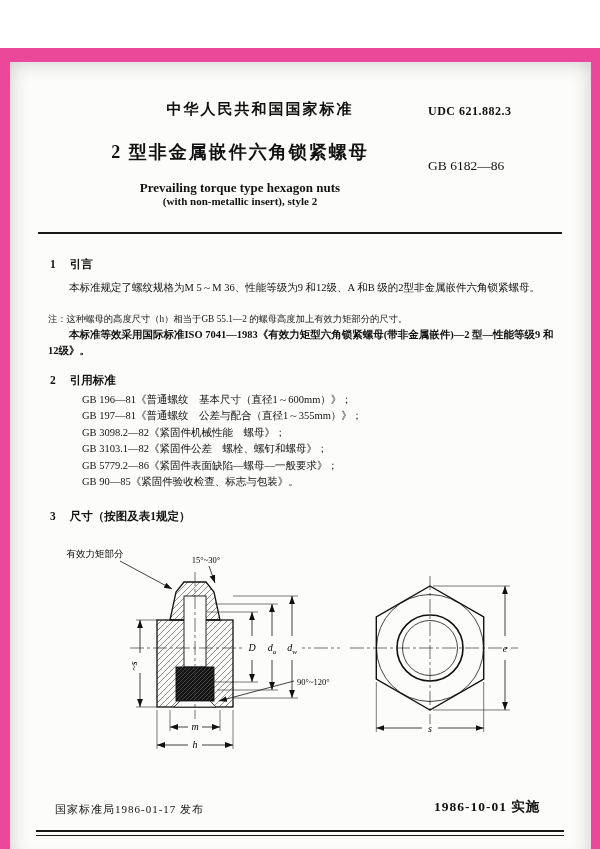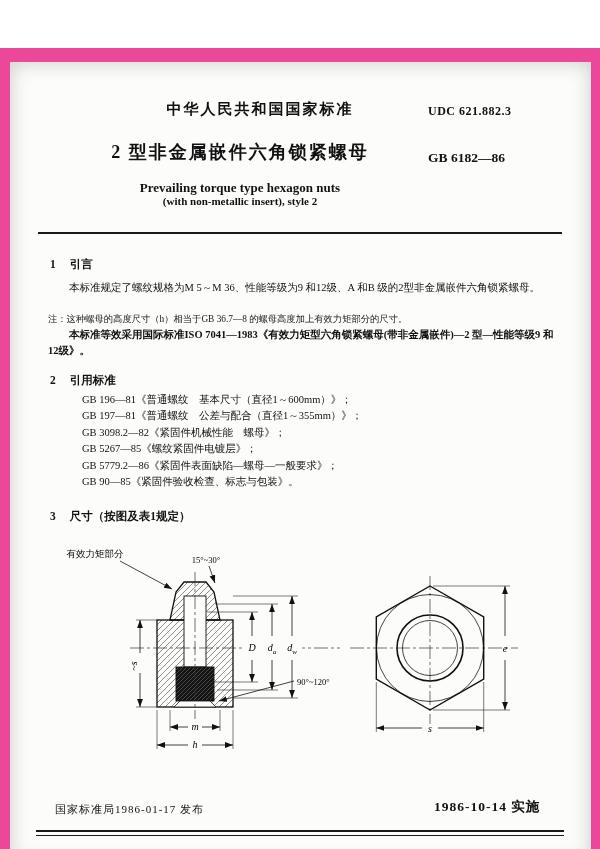--- a/index.html
+++ b/index.html
@@ -5,21 +5,21 @@
   html,body{margin:0;padding:0;}
   .canvas{position:relative;width:600px;height:849px;background:#ec4899;overflow:hidden;
           font-family:"Liberation Serif","DejaVu Serif",serif;color:#111;margin-top:48px;}
   .sheet{position:absolute;left:10px;top:14px;width:581px;height:802px;background:#fcfcfa;
          box-shadow:inset 0 0 20px rgba(0,0,0,0.20);}
   .abs{position:absolute;}
   .ctr{text-align:center;}
   .org{left:90px;top:38px;width:320px;font-size:15px;font-weight:bold;letter-spacing:2px;}
   .udc{left:418px;top:42px;font-size:12px;font-weight:bold;letter-spacing:0.5px;text-align:right;}
   .title{left:30px;top:78px;width:400px;font-size:18px;font-weight:bold;letter-spacing:2px;}
-  .code{left:418px;top:88px;font-size:13.5px;font-weight:bold;}
+  .code{left:418px;top:96px;font-size:13.5px;font-weight:normal;}
   .en1{left:30px;top:118px;width:400px;font-size:13px;font-weight:bold;}
   .en2{left:30px;top:133px;width:400px;font-size:11px;font-weight:bold;}
   .rule{left:28px;top:170px;width:524px;height:2px;background:#1a1a1a;}
   .h-sec{font-size:11.5px;font-weight:bold;}
   .h-sec .no{display:inline-block;margin-right:14px;}
   .s1h{left:40px;top:195px;text-align:center;}
   .p{font-size:10.5px;line-height:15.5px;text-indent:2em;width:506px;}
   .p1{left:38px;top:218px;}
   .note{left:38px;top:251px;font-size:9.3px;width:506px;color:#151515;}
   .p2{left:38px;top:265px;font-weight:bold;}
@@ -51,31 +51,31 @@
     <div class="abs ctr title">2 型非金属嵌件六角锁紧螺母</div>
     <div class="abs code">GB 6182—86</div>
     <div class="abs ctr en1">Prevailing torque type hexagon nuts</div>
     <div class="abs ctr en2">(with non-metallic insert), style 2</div>
     <div class="abs rule"></div>
 
     <div class="abs h-sec s1h">
       <span class="no">1</span><span>引言</span>
     </div>
     <div class="abs p p1">本标准规定了螺纹规格为M 5～M 36、性能等级为9 和12级、A 和B 级的2型非金属嵌件六角锁紧螺母。</div>
-    <div class="abs note">注：这种螺母的高度尺寸（h）相当于GB 36.7—8 的螺母高度加上有效力矩部分的尺寸。</div>
+    <div class="abs note">注：这种螺母的高度尺寸（h）相当于GB 55.1—2 的螺母高度加上有效力矩部分的尺寸。</div>
     <div class="abs p p2">本标准等效采用国际标准ISO 7041—1983《有效力矩型六角锁紧螺母(带非金属嵌件)—2 型—性能等级9 和12级》。</div>
 
     <div class="abs h-sec s2h">
       <span class="no">2</span><span>引用标准</span>
     </div>
     <div class="abs refs">
       <div>GB 196—81《普通螺纹　基本尺寸（直径1～600mm）》；</div>
       <div>GB 197—81《普通螺纹　公差与配合（直径1～355mm）》；</div>
       <div>GB 3098.2—82《紧固件机械性能　螺母》；</div>
-      <div>GB 5267—85《螺纹紧固件电镀层》；</div>
+      <div>GB 3103.1—82《紧固件公差　螺栓、螺钉和螺母》；</div>
       <div>GB 5779.2—86《紧固件表面缺陷—螺母—一般要求》；</div>
       <div>GB 90—85《紧固件验收检查、标志与包装》。</div>
     </div>
 
     <div class="abs h-sec s3h">
       <span class="no">3</span><span class="par">尺寸（按图及表1规定）</span>
     </div>
 
     <svg class="abs draw" viewBox="0 0 581 235">
       <defs>
@@ -166,18 +166,18 @@
 
         <line class="ext" x1="366.3" y1="150" x2="366.3" y2="200"></line>
         <line class="ext" x1="473.7" y1="150" x2="473.7" y2="200"></line>
         <path class="dim" d="M412,196 H366.3" marker-end="url(#ma)"></path>
         <path class="dim" d="M428,196 H473.7" marker-end="url(#ma)"></path>
         <text x="420" y="199.5" class="dl">s</text>
       </g>
     </svg>
 
     <div class="abs foot-l">国家标准局1986-01-17 发布</div>
-    <div class="abs foot-r">1986-10-14 实施</div>
+    <div class="abs foot-r">1986-10-01 实施</div>
     <div class="abs brule1"></div>
     <div class="abs brule2"></div>
 
   </div>
 </div>
 
 </body></html>

